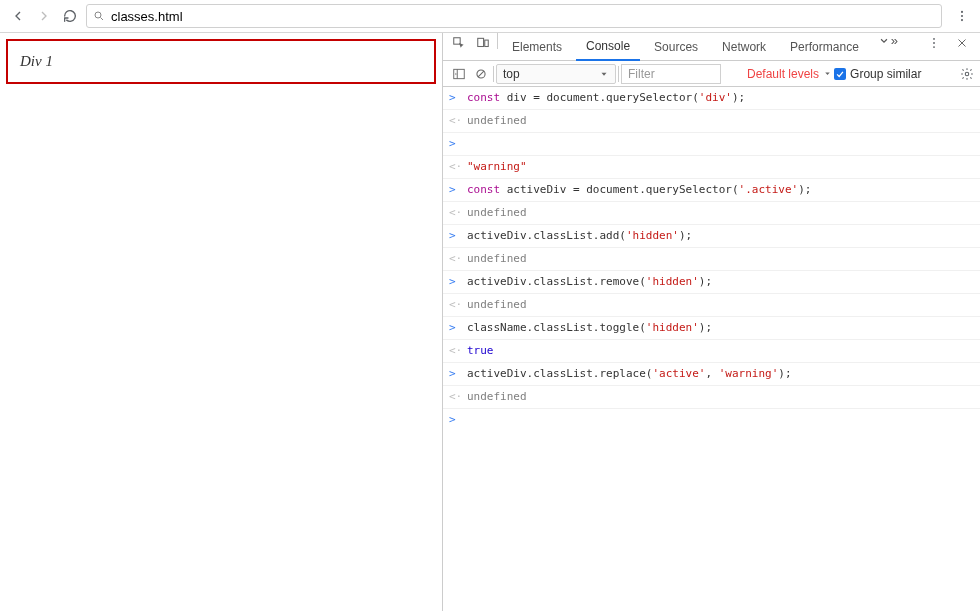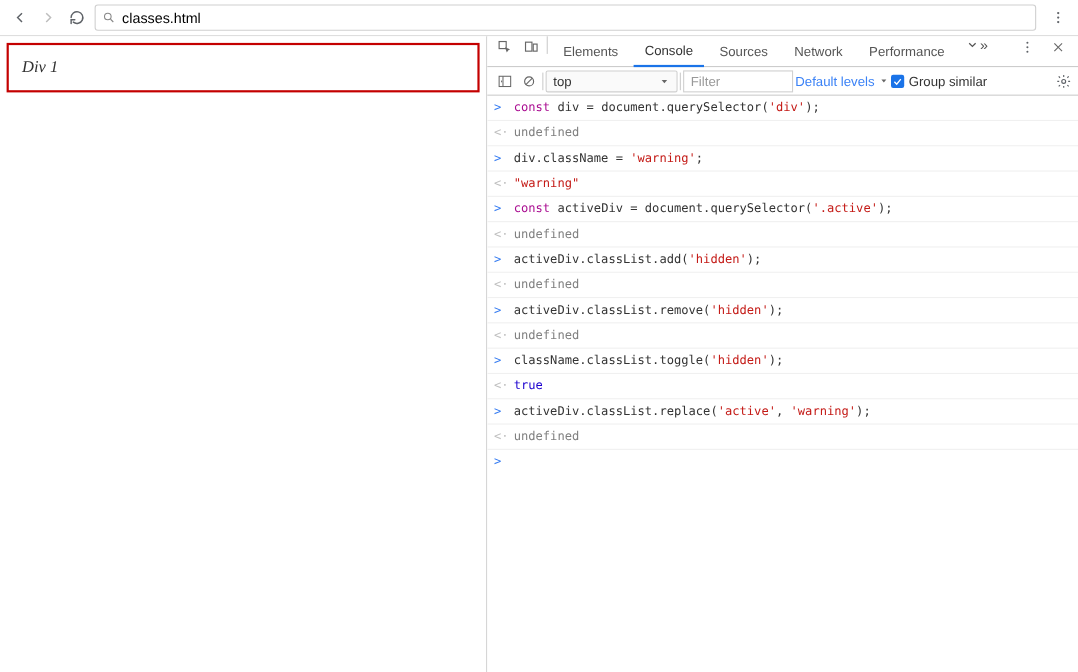--- a/index.html
+++ b/index.html
@@ -18,21 +18,21 @@
 .devtools { flex: 1; display: flex; flex-direction: column; background: #fff; }
 .dt-tabs { display: flex; align-items: flex-start; border-bottom: 1px solid #ccc; height: 28px; padding-left: 6px; gap: 4px; }
 .dt-ico { width: 20px; height: 20px; display:flex; align-items:center; justify-content:center; color:#676767; cursor:pointer; }
 .dt-tab { padding: 0 10px; font-size: 12px; color: #555; height: 28px; display:flex; align-items:center; cursor:pointer; }
 .dt-tab.active { color: #333; border-bottom: 2px solid #1a73e8; }
 .dt-more { margin-left: 4px; color:#555; cursor:pointer; display:flex; align-items:center; }
 .dt-right { margin-left: auto; display:flex; align-items:center; gap:8px; padding-right:8px; }
 .dt-toolbar { display:flex; align-items:center; border-bottom: 1px solid #ccc; height: 26px; padding: 0 6px; gap: 2px; }
 .ctx-select { border:1px solid #d0d0d0; border-radius:2px; height:20px; padding:0 6px; display:flex; align-items:center; gap:40px; font-size:12px; background:#fafafa; cursor:pointer; min-width:120px; justify-content:space-between; }
 .filter { border:1px solid #d0d0d0; height:20px; padding:0 6px; font-size:12px; color:#888; display:flex; align-items:center; width:100px; background:#fff; }
-.levels { font-size:12px; color:#3b82f6; display:flex; align-items:center; gap:4px; cursor:pointer; }
+.levels { font-size:12px; color:#ef4444; display:flex; align-items:center; gap:4px; cursor:pointer;margin-left:24px; }
 .group-check { display:flex; align-items:center; gap:4px; font-size:12px; }
 .checkbox { width:12px; height:12px; background:#1a73e8; border-radius:2px; display:flex; align-items:center; justify-content:center; }
 .gear { color:#5f6368; cursor:pointer; display:flex; align-items:center; }
 .console-body { flex:1; overflow:auto; font-family: Menlo, Monaco, Consolas, monospace; font-size:11px; }
 .crow { display:flex; align-items:center; padding: 2px 6px; line-height:18px; border-bottom: 1px solid #f0f0f0; gap:8px; }
 .crow.input .caret { color:#367cf1; }
 .crow.output .caret { color:#bfbfbf; }
 .caret { width:10px; flex-shrink:0; font-family: monospace; }
 .code { white-space: pre; }
 .kw { color: #aa0d91; }
@@ -182,21 +182,20 @@
         <div class="crow input">
           <span class="caret" style="color: rgb(54, 124, 241);">&gt;</span>
           <span class="code"><span class="kw">const</span><span> div = document.querySelector(</span><span class="str">'div'</span><span>);</span></span>
         </div>
         <div class="crow output">
           <span class="caret" style="color: rgb(191, 191, 191);">&lt;·</span>
           <span class="code"><span class="undef">undefined</span></span>
         </div>
         <div class="crow input">
           <span class="caret" style="color: rgb(54, 124, 241);">&gt;</span>
-          <span class="code"><span>div.className = </span><span class="str">'warning'</span><span>;</span></span>
         </div>
         <div class="crow output">
           <span class="caret" style="color: rgb(191, 191, 191);">&lt;·</span>
           <span class="code"><span class="str">"warning"</span></span>
         </div>
         <div class="crow input">
           <span class="caret" style="color: rgb(54, 124, 241);">&gt;</span>
           <span class="code"><span class="kw">const</span><span> activeDiv = document.querySelector(</span><span class="str">'.active'</span><span>);</span></span>
         </div>
         <div class="crow output">

